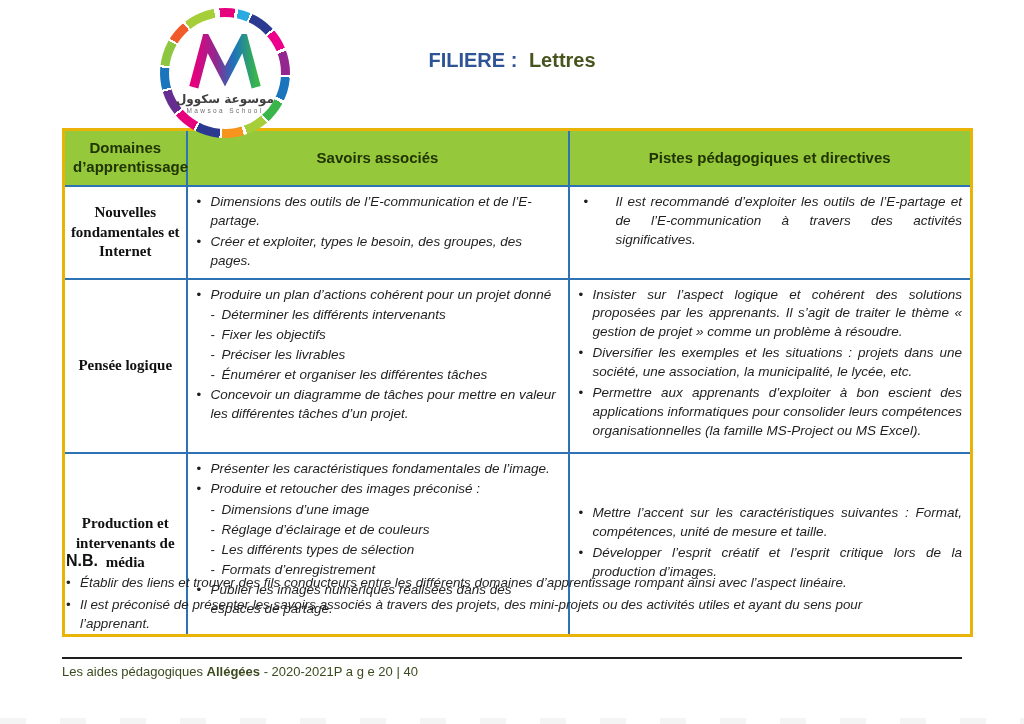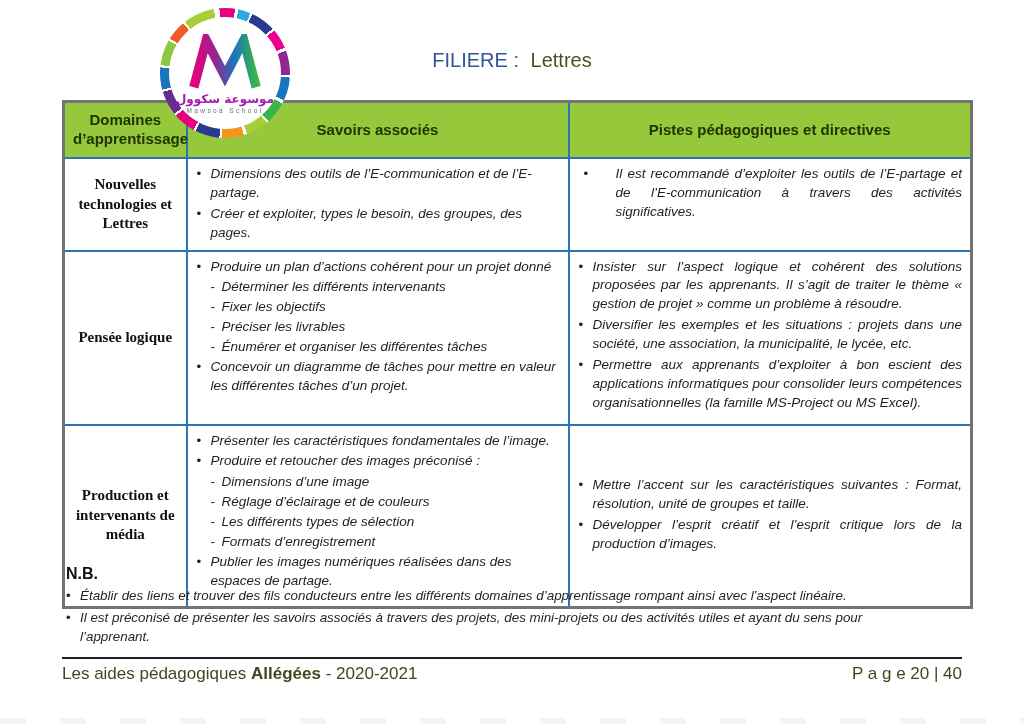--- a/index.html
+++ b/index.html
@@ -15,60 +15,60 @@
       #93278f 75deg 97deg,#fff 97deg 99deg,#1b75bc 99deg 120deg,#fff 120deg 123deg,
       #39b54a 123deg 143deg,#fff 143deg 145deg,#a6ce39 145deg 165deg,#fff 165deg 168deg,
       #f7941d 168deg 188deg,#fff 188deg 190deg,#2b3990 190deg 212deg,#fff 212deg 214deg,
       #e6007e 214deg 234deg,#fff 234deg 236deg,#662d91 236deg 258deg,#fff 258deg 260deg,
       #1b75bc 260deg 280deg,#fff 280deg 282deg,#8dc63f 282deg 305deg,#fff 305deg 307deg,
       #f15a29 307deg 325deg,#fff 325deg 327deg,#a6ce39 327deg 355deg,#fff 355deg 360deg);}
   .ring-inner{position:absolute;inset:9px;background:#fff;border-radius:50%;
     display:flex;flex-direction:column;align-items:center;justify-content:center;}
   .m-svg{width:78px;height:58px;margin-top:2px;}
   .logo-arabic{font-family:"DejaVu Sans",sans-serif;font-size:12px;font-weight:bold;
-    color:#a21caf;line-height:1;margin-top:1px;direction:rtl;}
+    color:#404040;line-height:1;margin-top:1px;direction:rtl;}
   .logo-latin{font-size:6.5px;letter-spacing:2.4px;color:#6d6e71;margin-top:2px;
     font-family:"Liberation Sans",sans-serif;}
 
   
   .titles{position:absolute;top:46px;left:0;right:0;text-align:center;z-index:2;}
-  .title-line{font-weight:normal;font-size:20px;line-height:1.45;}
+  .title-line{font-weight:bold;font-size:20px;line-height:1.45;}
   .t-blue{color:#2f5496;}
   .t-olive{color:#46551e;margin-left:6px;}
   .t-sup{font-size:12px;vertical-align:super;}
 
   
-  table.doc{position:absolute;top:100px;left:62px;width:908px;border-collapse:collapse;
-    table-layout:fixed;border:3px solid #737373;}
+  table.doc{position:absolute;top:128px;left:62px;width:908px;border-collapse:collapse;
+    table-layout:fixed;border:3px solid #eab308;}
   table.doc th,table.doc td{border:2px solid #2e74b5;}
   th.h{background:#96c83c;color:#203500;font-weight:bold;text-align:center;
     vertical-align:middle;font-size:15px;line-height:1.25;height:50px;padding:2px 8px;}
   col.c1{width:123px;} col.c2{width:382px;} col.c3{width:403px;}
   td.domain-cell{font-family:"Liberation Serif",serif;font-weight:bold;font-size:15px;
     color:#111;text-align:center;vertical-align:middle;line-height:1.3;padding:4px 5px;}
   td.savoirs-cell,td.pistes-cell{vertical-align:top;padding:6px 8px 5px 9px;}
   .tr-0 td{height:60px;} .tr-1 td{height:161px;} .tr-2 td{height:169px;}
   .tr-2 td.pistes-cell{vertical-align:middle;}
   .item{display:flex;font-style:italic;color:#1f1f1f;font-size:13.5px;line-height:1.4;
     margin-bottom:2px;}
   .item .marker{flex:0 0 14px;font-style:normal;}
   .item.dash{margin-left:14px;margin-bottom:1px;}
   .item.dash .marker{flex:0 0 11px;}
   .item.wide .marker{flex:0 0 32px;padding-left:5px;}
   td.pistes-cell .txt{text-align:justify;}
 
   
-  .nb{position:absolute;top:565px;left:66px;width:838px;}
+  .nb{position:absolute;top:552px;left:66px;width:838px;}
   .nb-title{font-weight:bold;font-size:16px;color:#111;margin-bottom:4px;}
   .nb .item{font-size:13.4px;color:#262626;margin-bottom:3px;}
 
   
   .footer{position:absolute;top:657px;left:62px;width:900px;border-top:2px solid #1f1f1f;
-    padding-top:5px;display:flex;justify-content:space-between;align-items:baseline;
-    font-size:17px;color:#3b4a1e;}
+    padding-top:5px;display:flex;justify-content:flex-start;align-items:baseline;
+    font-size:13px;color:#3b4a1e;}
   .footer .bold{font-weight:bold;}
 
   .bottom-strip{position:absolute;bottom:0;left:0;width:100%;height:6px;
     background:repeating-linear-gradient(90deg,#f4f4f4 0 26px,#ffffff 26px 60px);}
 </style>
 </head>
 <body>
 
 <div class="page">
 
@@ -106,21 +106,21 @@
       </colgroup>
     <thead>
       <tr>
         <th class="h">Domaines d’apprentissage</th>
         <th class="h">Savoirs associés</th>
         <th class="h">Pistes pédagogiques et directives</th>
       </tr>
     </thead>
     <tbody>
         <tr class="tr-0">
-          <td class="domain-cell">Nouvelles technologies et Lettres</td>
+          <td class="domain-cell">Nouvelles fondamentales et Internet</td>
           <td class="savoirs-cell">
             <div class="item bullet">
               <span class="marker">•</span>
               <span class="txt">Dimensions des outils de l’E-communication et de l’E-partage.</span>
             </div>
             <div class="item bullet">
               <span class="marker">•</span>
               <span class="txt">Créer et exploiter, types le besoin, des groupes, des pages.</span>
             </div>
           </td>
@@ -202,21 +202,21 @@
               <span class="txt">Formats d’enregistrement</span>
             </div>
             <div class="item bullet">
               <span class="marker">•</span>
               <span class="txt">Publier les images numériques réalisées dans des espaces de partage.</span>
             </div>
           </td>
           <td class="pistes-cell">
             <div class="item bullet">
               <span class="marker">•</span>
-              <span class="txt">Mettre l’accent sur les caractéristiques suivantes : Format, résolution, unité de groupes et taille.</span>
+              <span class="txt">Mettre l’accent sur les caractéristiques suivantes : Format, compétences, unité de mesure et taille.</span>
             </div>
             <div class="item bullet">
               <span class="marker">•</span>
               <span class="txt">Développer l’esprit créatif et l’esprit critique lors de la production d’images.</span>
             </div>
           </td>
         </tr>
       </tbody>
   </table>
 

